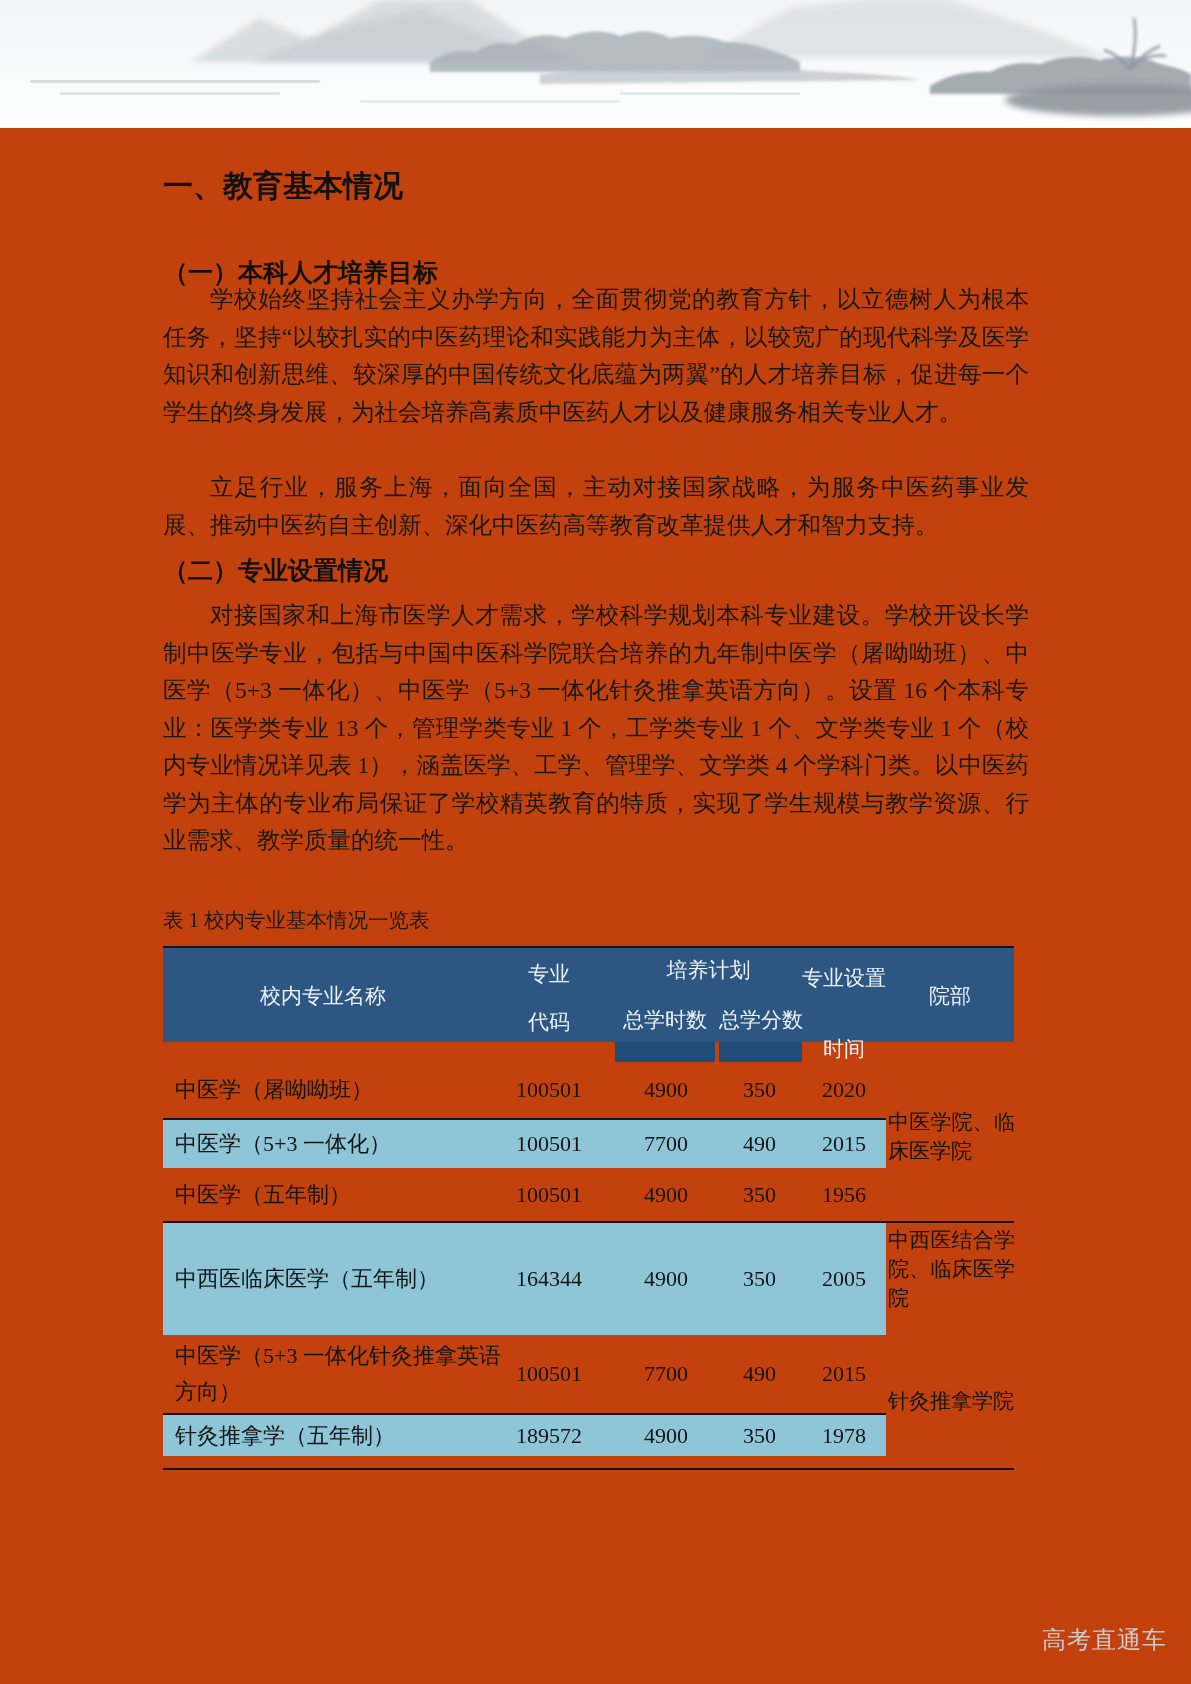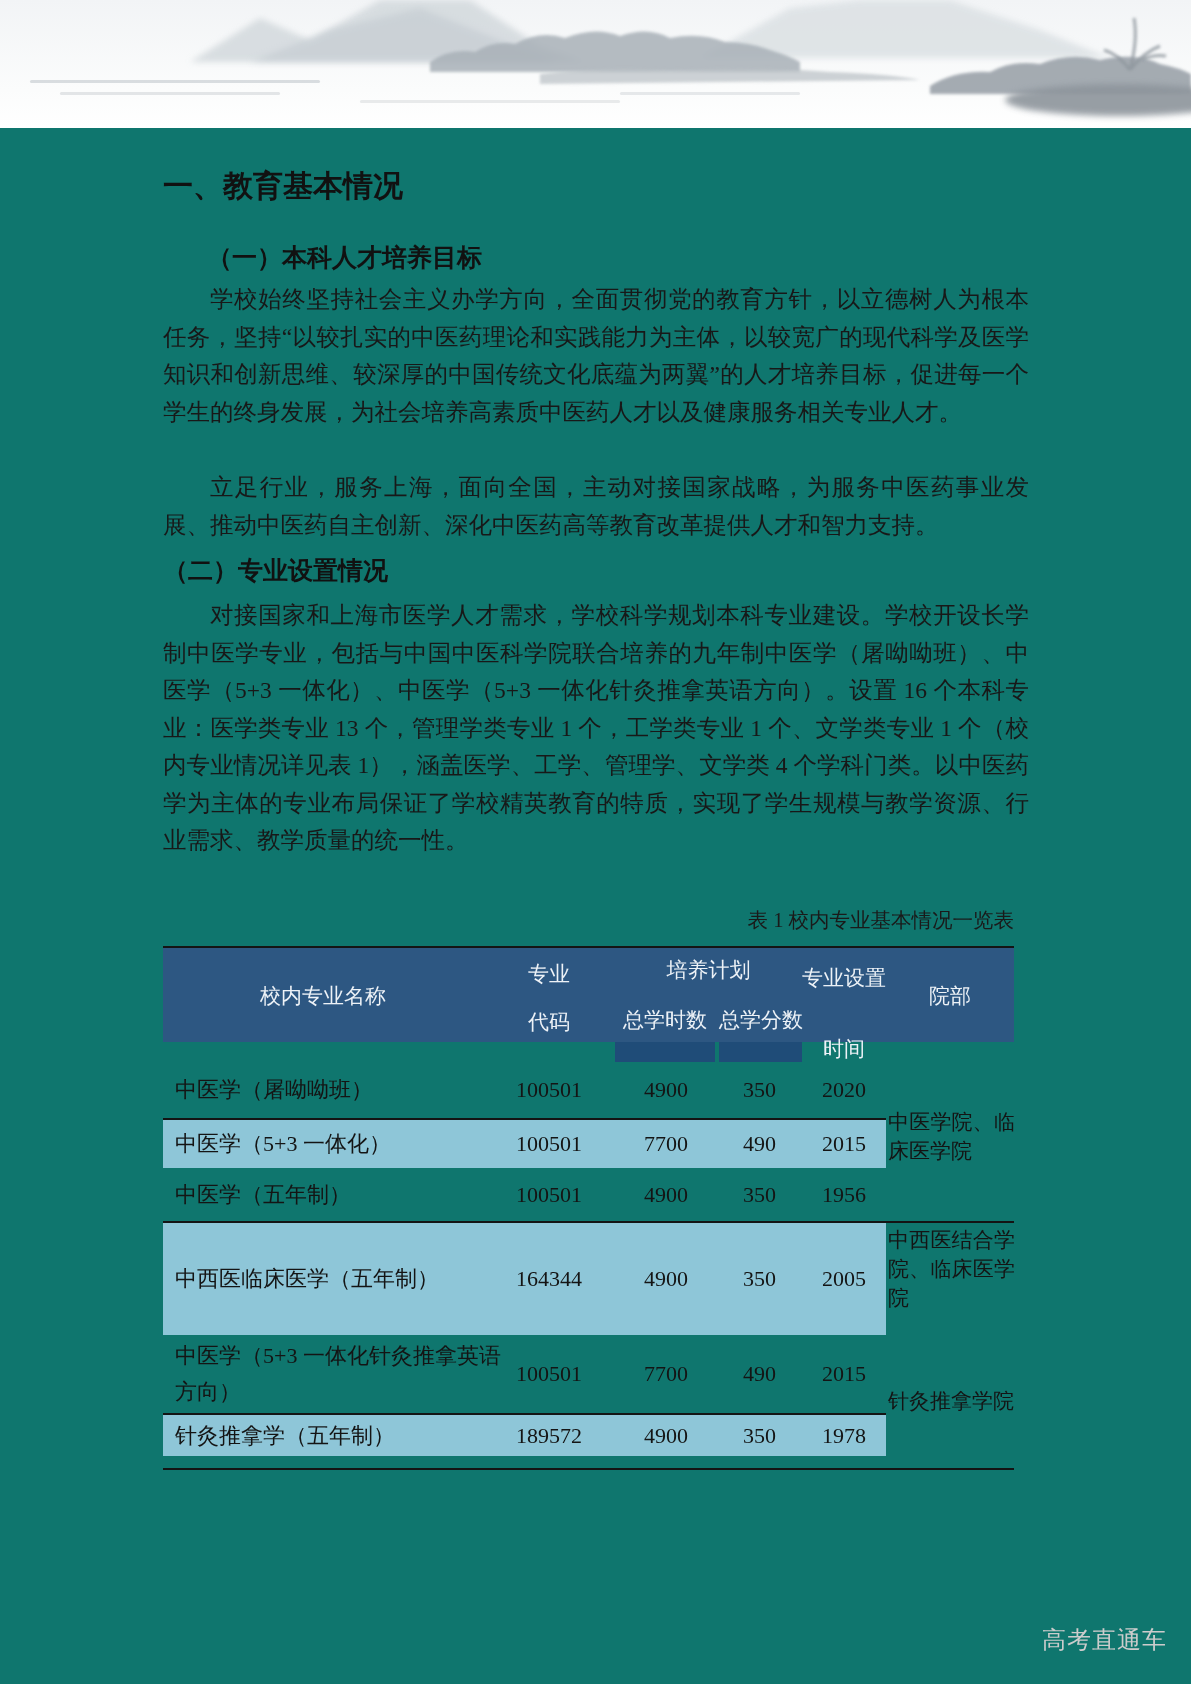--- a/index.html
+++ b/index.html
@@ -1,27 +1,27 @@
 <!DOCTYPE html>
 <html><head>
 <meta charset="utf-8">
 <style>
   html,body{margin:0;padding:0;background:#ffffff;}
-  .page{position:relative;width:1191px;height:1684px;background:#0f766e;overflow:hidden;
+  .page{position:relative;width:1191px;height:1684px;background:#c2410c;overflow:hidden;
         font-family:"Liberation Serif","DejaVu Serif",serif;color:#141414;}
   .deco{position:absolute;top:0;left:0;}
   .h1{position:absolute;left:163px;top:168px;width:866px;font-family:"Liberation Sans","DejaVu Sans",sans-serif;
       font-weight:bold;font-size:30px;line-height:36px;color:#111;}
   .h2{position:absolute;left:163px;width:866px;font-family:"Liberation Sans","DejaVu Sans",sans-serif;
       font-weight:bold;font-size:25px;line-height:32px;color:#111;}
-  .h2a{top:241px;margin-left:44px;} .h2b{top:554px;}
+  .h2a{top:256px;} .h2b{top:554px;}
   .para{position:absolute;left:163px;width:866px;font-size:23.5px;line-height:37.5px;
         text-align:justify;text-justify:inter-ideograph;text-indent:2em;color:#181818;margin:0;}
   .p1{top:281px;} .p2{top:469px;} .p3{top:597px;}
-  .caption{position:absolute;left:163px;top:906px;width:851px;text-align:right;
+  .caption{position:absolute;left:163px;top:906px;width:851px;text-align:left;
            font-size:20.5px;color:#1a1a1a;}
   
   .band{position:absolute;left:163px;top:948px;width:851px;height:94px;background:#2d5782;}
   .strip{position:absolute;top:1042px;height:20px;background:#1f4c78;}
   .strip.s1{left:615px;width:100px;}
   .strip.s2{left:719px;width:83px;}
   .hcell{position:absolute;color:#edf2f7;font-size:21px;text-align:center;
          font-family:"Liberation Serif","DejaVu Serif",serif;}
   .hline{position:absolute;background:#141414;height:2px;left:163px;}
   .hline.full{width:851px;} .hline.part{width:723px;}

